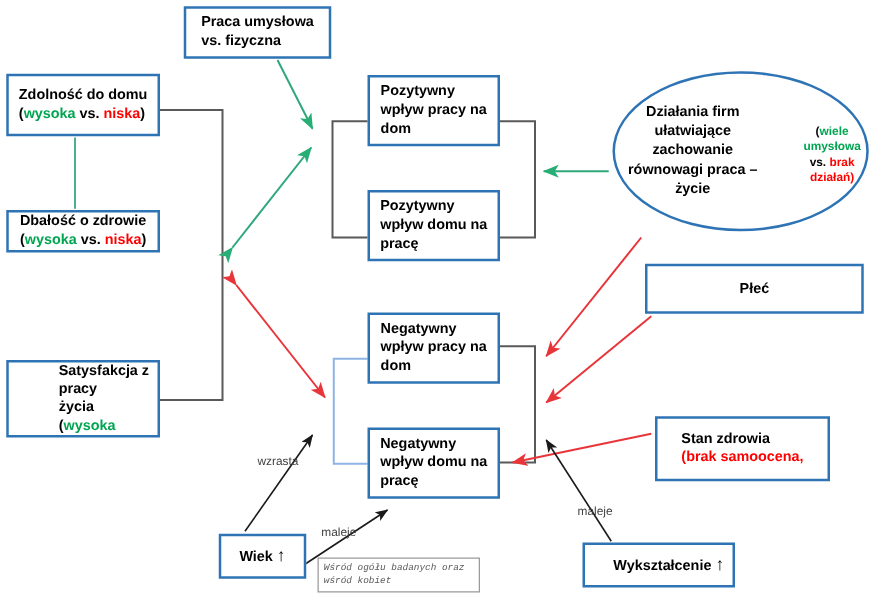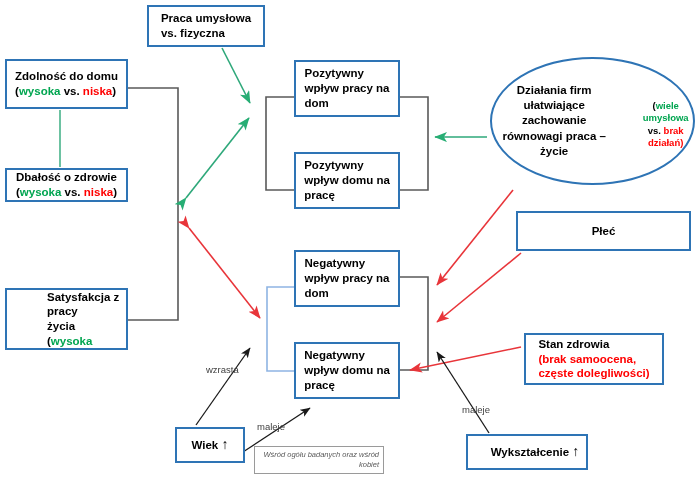--- a/index.html
+++ b/index.html
@@ -49,26 +49,27 @@
   .ellipse .title{font-weight:bold;font-size:11.5px;line-height:1.32;}
   .ellipse .sub{font-weight:bold;font-size:9.5px;line-height:1.3;margin-top:7px;}
   .note{
     position:absolute;
     box-sizing:border-box;
     border:1px solid #9a9a9a;
     background:#ffffff;
     display:flex;
     align-items:center;
     justify-content:center;
-    text-align:right;
+    text-align:left;
     font-style:italic;
     font-size:7.5px;
     line-height:1.35;
     color:#595959;
     padding:12px 4px;
+    font-family:Liberation Mono, monospace;
   }
   .edgelabel{
     position:absolute;
     font-size:9.5px;
     color:#404040;
     white-space:nowrap;
   }
   svg.overlay{
     position:absolute;
     left:0;top:0;
@@ -222,21 +223,20 @@
   <div class="node" style="left:516px;top:211px;width:175px;height:40px;">
     <div>
       <span class="ln">Płeć</span>
     </div>
   </div>
 
   <div class="node" style="left:524px;top:316px;width:140px;height:52px;margin-top:17px;">
     <div>
       <span class="ln">Stan zdrowia</span>
       <span class="ln red">(brak samoocena,</span>
-      <span class="ln red">częste dolegliwości)</span>
     </div>
   </div>
 
   <div class="node" style="left:175px;top:427px;width:70px;height:36px;">
     <div>
       <span class="ln"><span>Wiek</span> <span class="arrowup">↑</span></span>
     </div>
   </div>
 
   <div class="node" style="left:466px;top:434px;width:122px;height:36px;padding-left:20px;">

